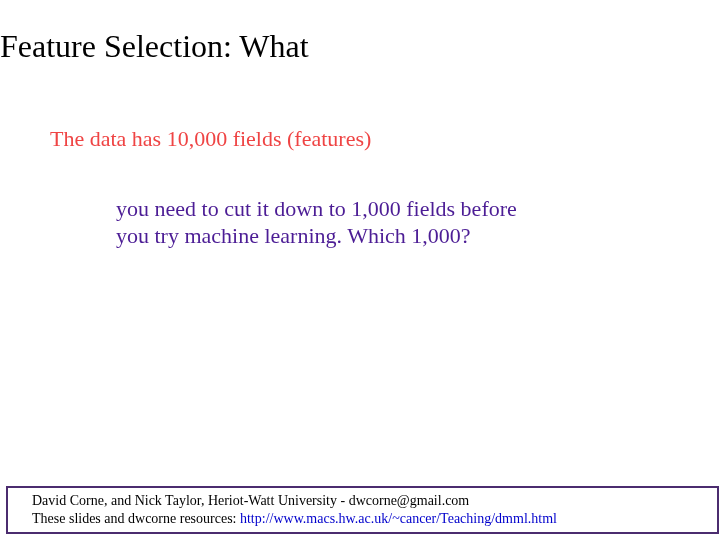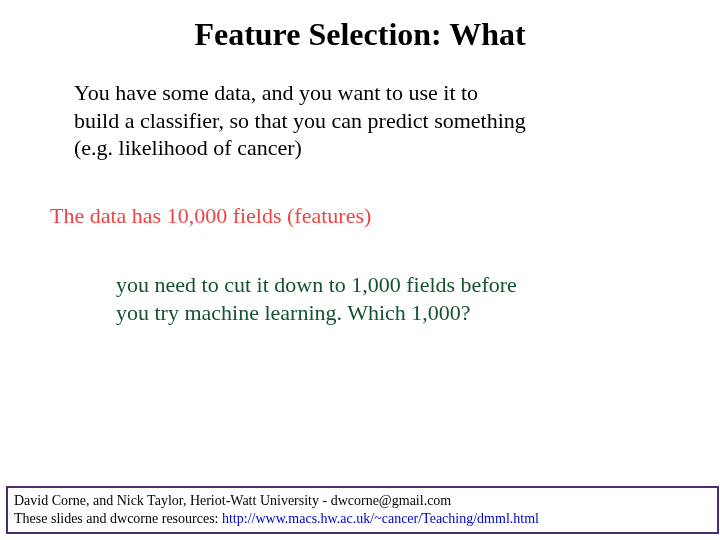--- a/index.html
+++ b/index.html
@@ -10,23 +10,23 @@
     body {
       width: 720px;
       height: 540px;
       background: #ffffff;
       font-family: "Times New Roman", Times, serif;
       position: relative;
       overflow: hidden;
     }
     .slide-title {
       font-size: 32px;
-      font-weight: bold;
-      text-align: center;
-      padding-top: 16px;
+      font-weight: normal;
+      text-align: left;
+      padding-top: 28px;
       padding-bottom: 20px;
       color: #000;
     }
     .body-area {
       padding: 0 50px;
     }
     .para1 {
       font-size: 22px;
       color: #000;
       line-height: 1.25;
@@ -35,53 +35,48 @@
     }
     .para2 {
       font-size: 22px;
       color: #ef4444;
       line-height: 1.25;
       margin-left: 0px;
       margin-top: 40px;
     }
     .para3 {
       font-size: 22px;
-      color: #14532d;
+      color: #4c1d95;
       line-height: 1.25;
       margin-left: 66px;
       margin-top: 42px;
       max-width: 510px;
     }
     .footer-box {
       position: absolute;
       left: 6px;
       right: 1px;
       bottom: 6px;
       border: 2px solid #4b2c6f;
       background: #ffffff;
-      padding: 4px 6px;
+      padding: 4px 24px;
       font-size: 14px;
       line-height: 1.3;
       color: #000;
     }
     .footer-link {
       color: #0000cc;
     }
   </style>
 </head>
 <body>
 
 <div class="slide-title">Feature Selection:  What</div>
 
 <div class="body-area">
-  <div class="para1">
-    <span>You have some data, and you want to use it to</span><br>
-    <span>build a classifier, so that you can predict something</span><br>
-    <span> (e.g. likelihood of cancer)</span>
-  </div>
 
   <div class="para2">The data has 10,000 fields (features)</div>
 
   <div class="para3">
     <span>you need to cut it down to 1,000 fields before</span><br>
     <span>you try machine learning. Which 1,000?</span>
   </div>
 </div>
 
 <div class="footer-box">

